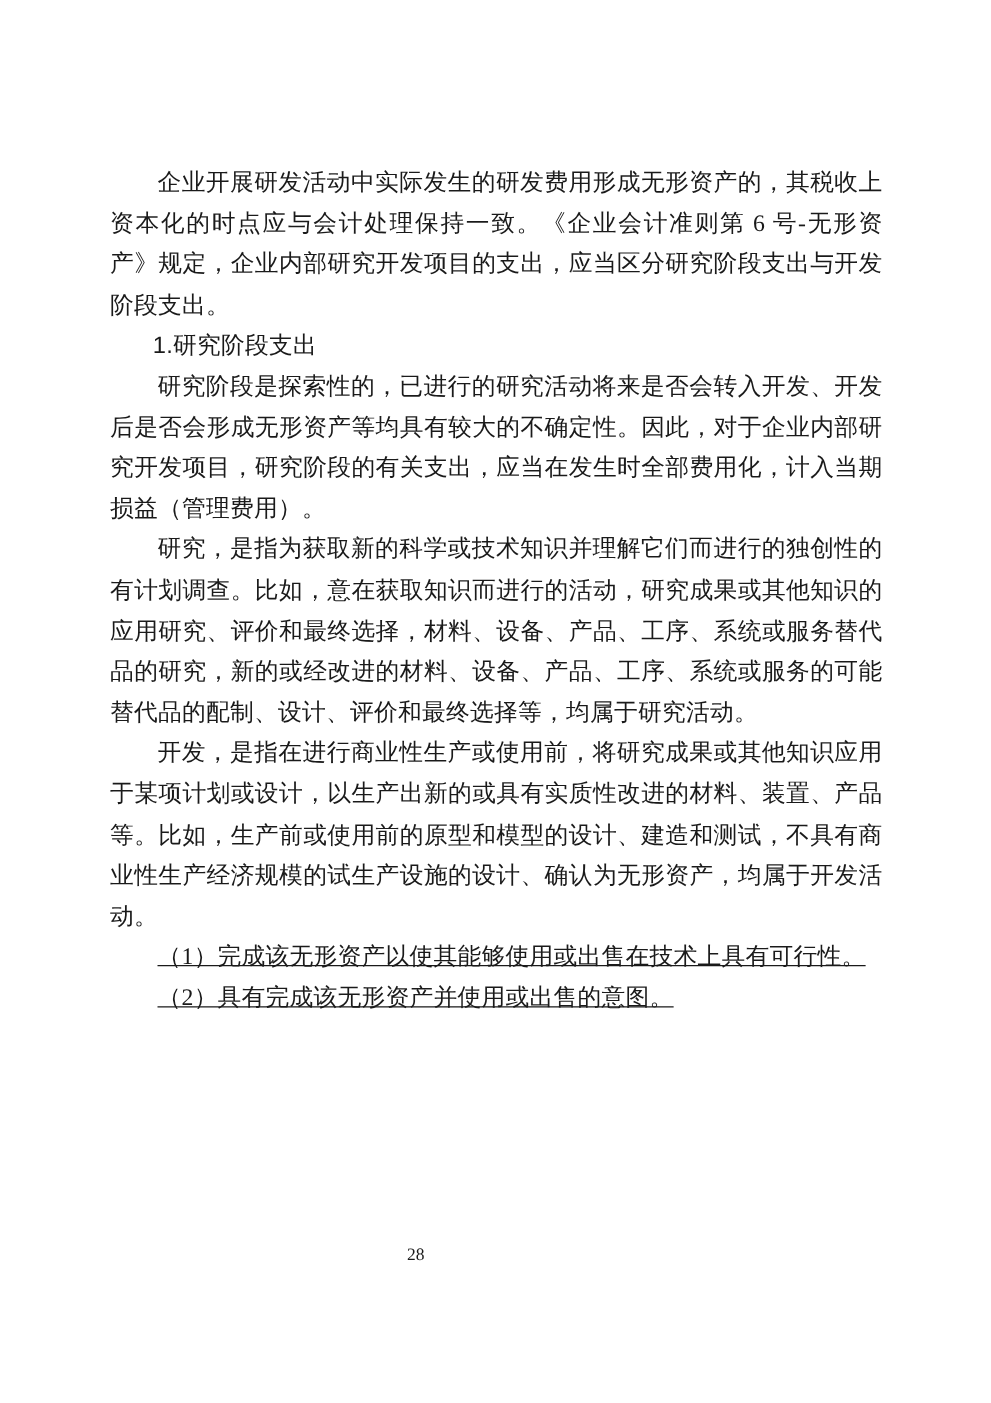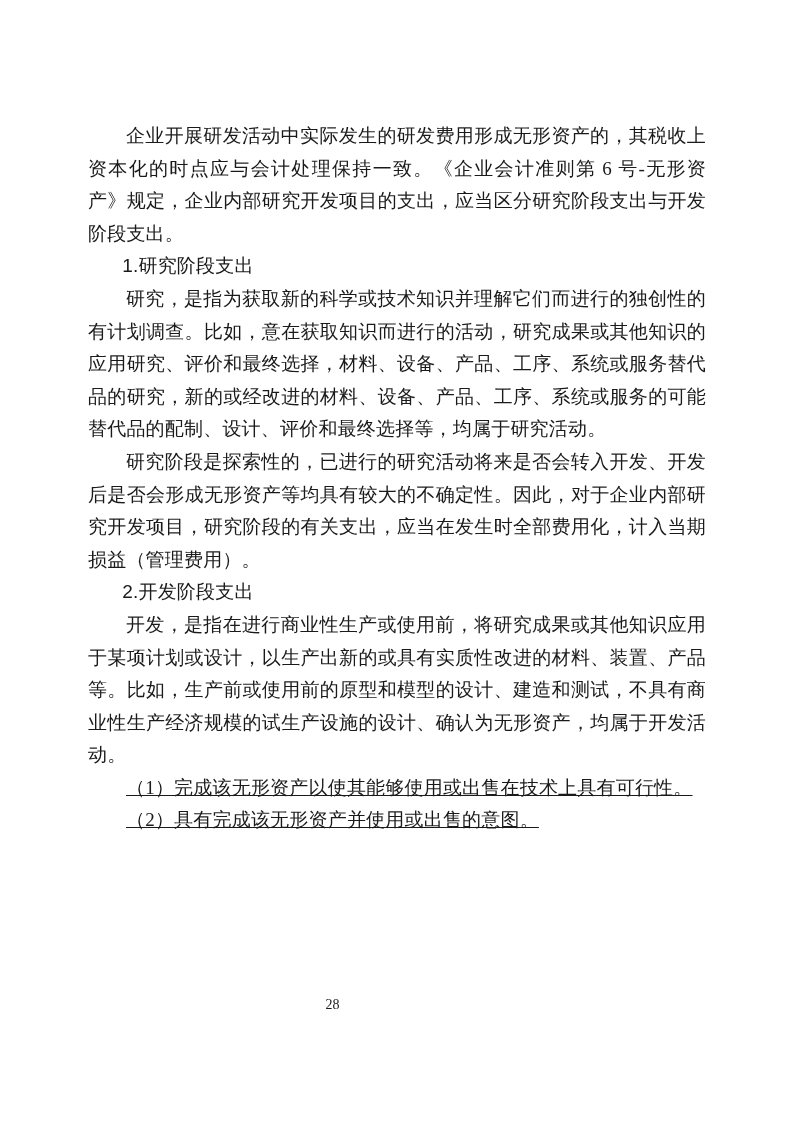--- a/index.html
+++ b/index.html
@@ -19,21 +19,21 @@
     position: absolute;
     left: 0;
     top: 0;
     width: 793px;
     height: 1122px;
     background: #ffffff;
   }
   .content {
     position: absolute;
     left: 88px;
-    top: 120px;
+    top: 131px;
     width: 618px;
     font-size: 19px;
     line-height: 32.6px;
     text-align: justify;
     text-justify: inter-ideograph;
     letter-spacing: 0.2px;
   }
   .content p {
     margin: 0;
     padding: 0;
@@ -65,25 +65,24 @@
 </head>
 <body>
 
 <div class="page">
 
   <div class="content">
     <p class="para">企业开展研发活动中实际发生的研发费用形成无形资产的，其税收上资本化的时点应与会计处理保持一致。《企业会计准则第 6 号-无形资产》规定，企业内部研究开发项目的支出，应当区分研究阶段支出与开发阶段支出。</p>
 
     <p class="heading">1.研究阶段支出</p>
 
+    <p class="para">研究阶段是探索性的，已进行的研究活动将来是否会转入开发、开发后是否会形成无形资产等均具有较大的不确定性。因此，对于企业内部研究开发项目，研究阶段的有关支出，应当在发生时全部费用化，计入当期损益（管理费用）。</p>
+
     <p class="para">研究，是指为获取新的科学或技术知识并理解它们而进行的独创性的有计划调查。比如，意在获取知识而进行的活动，研究成果或其他知识的应用研究、评价和最终选择，材料、设备、产品、工序、系统或服务替代品的研究，新的或经改进的材料、设备、产品、工序、系统或服务的可能替代品的配制、设计、评价和最终选择等，均属于研究活动。</p>
 
-    <p class="para">研究阶段是探索性的，已进行的研究活动将来是否会转入开发、开发后是否会形成无形资产等均具有较大的不确定性。因此，对于企业内部研究开发项目，研究阶段的有关支出，应当在发生时全部费用化，计入当期损益（管理费用）。</p>
-
-    <p class="heading">2.开发阶段支出</p>
 
     <p class="para">开发，是指在进行商业性生产或使用前，将研究成果或其他知识应用于某项计划或设计，以生产出新的或具有实质性改进的材料、装置、产品等。比如，生产前或使用前的原型和模型的设计、建造和测试，不具有商业性生产经济规模的试生产设施的设计、确认为无形资产，均属于开发活动。</p>
 
 
     <p class="list-item">（1）完成该无形资产以使其能够使用或出售在技术上具有可行性。</p>
 
     <p class="list-item">（2）具有完成该无形资产并使用或出售的意图。</p>
   </div>
 
   <div class="footer">

